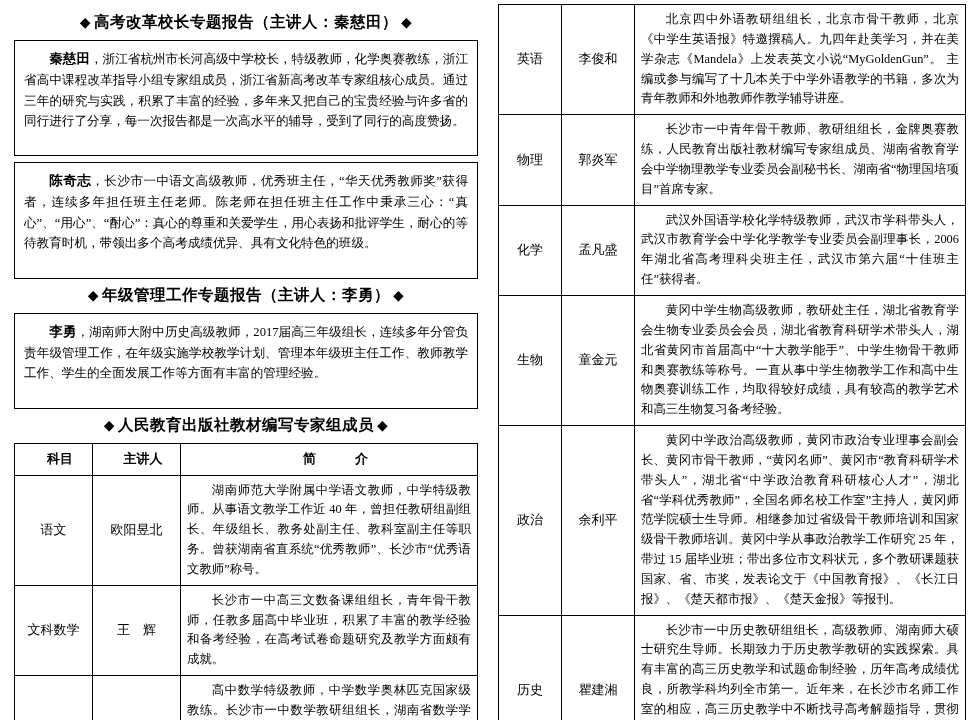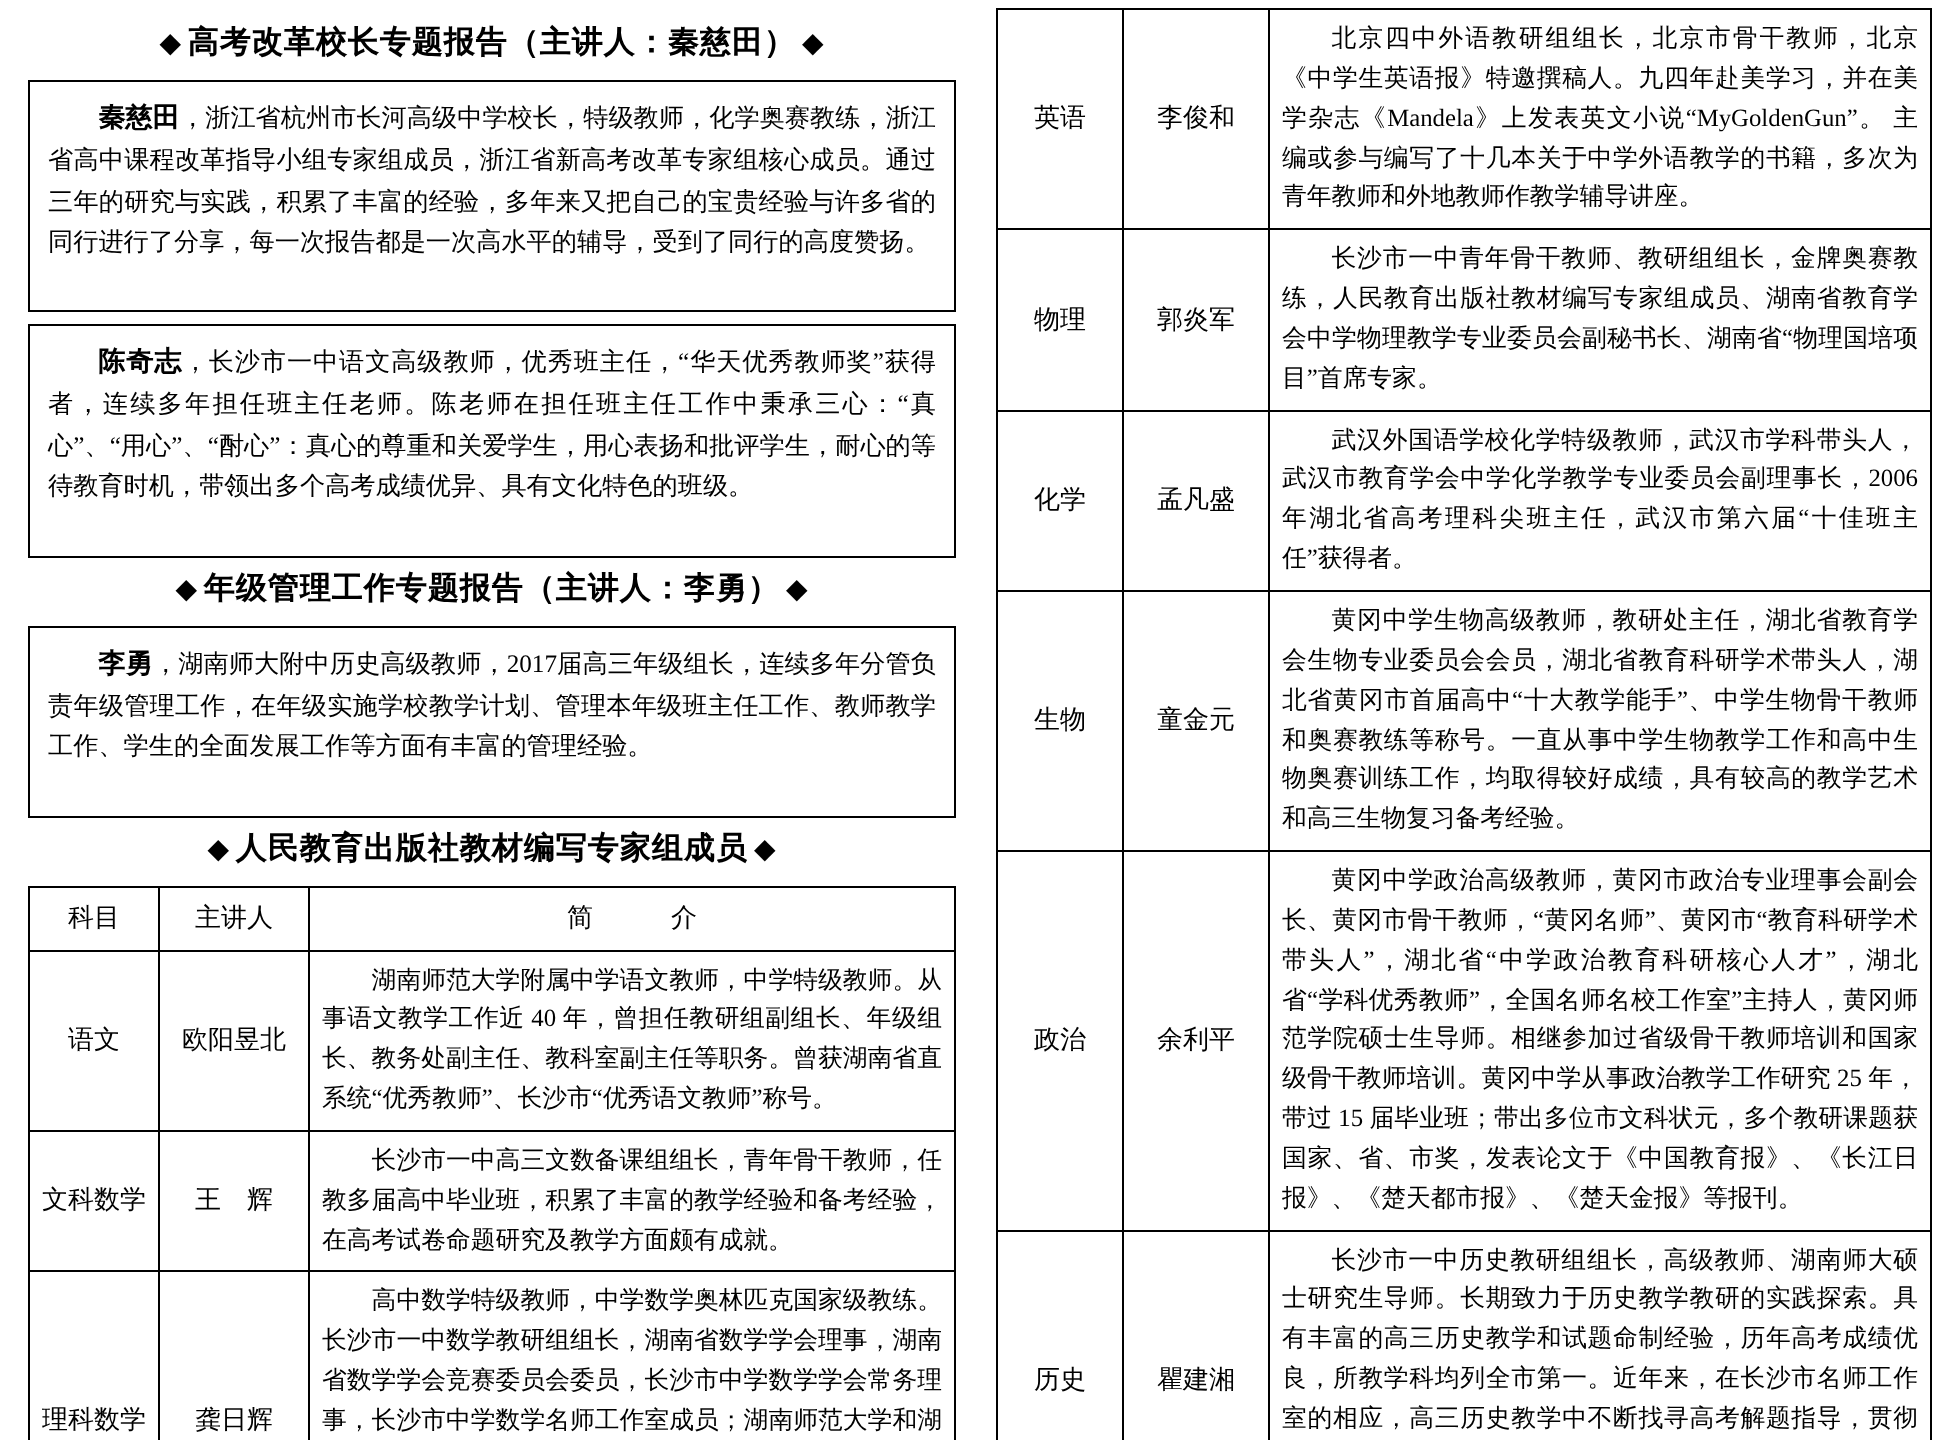--- a/index.html
+++ b/index.html
@@ -89,21 +89,22 @@
     width: 62px;
     text-align: center;
     font-size: 13px;
   }
   .c-desc {
     text-indent: 2em;
   }
   .th-center {
     text-align: center;
     font-size: 13px;
-    font-weight: normal;
+    font-weight: bold;
+    padding-left: 19px;
   }
   .left-table td {
     height: 20px;
   }
   .right-table td {
     height: 26px;
   }
   .right-table .c-subject { width: 50px; margin-left: 39px; }
   .right-table .c-speaker { width: 60px; }
 </style>

